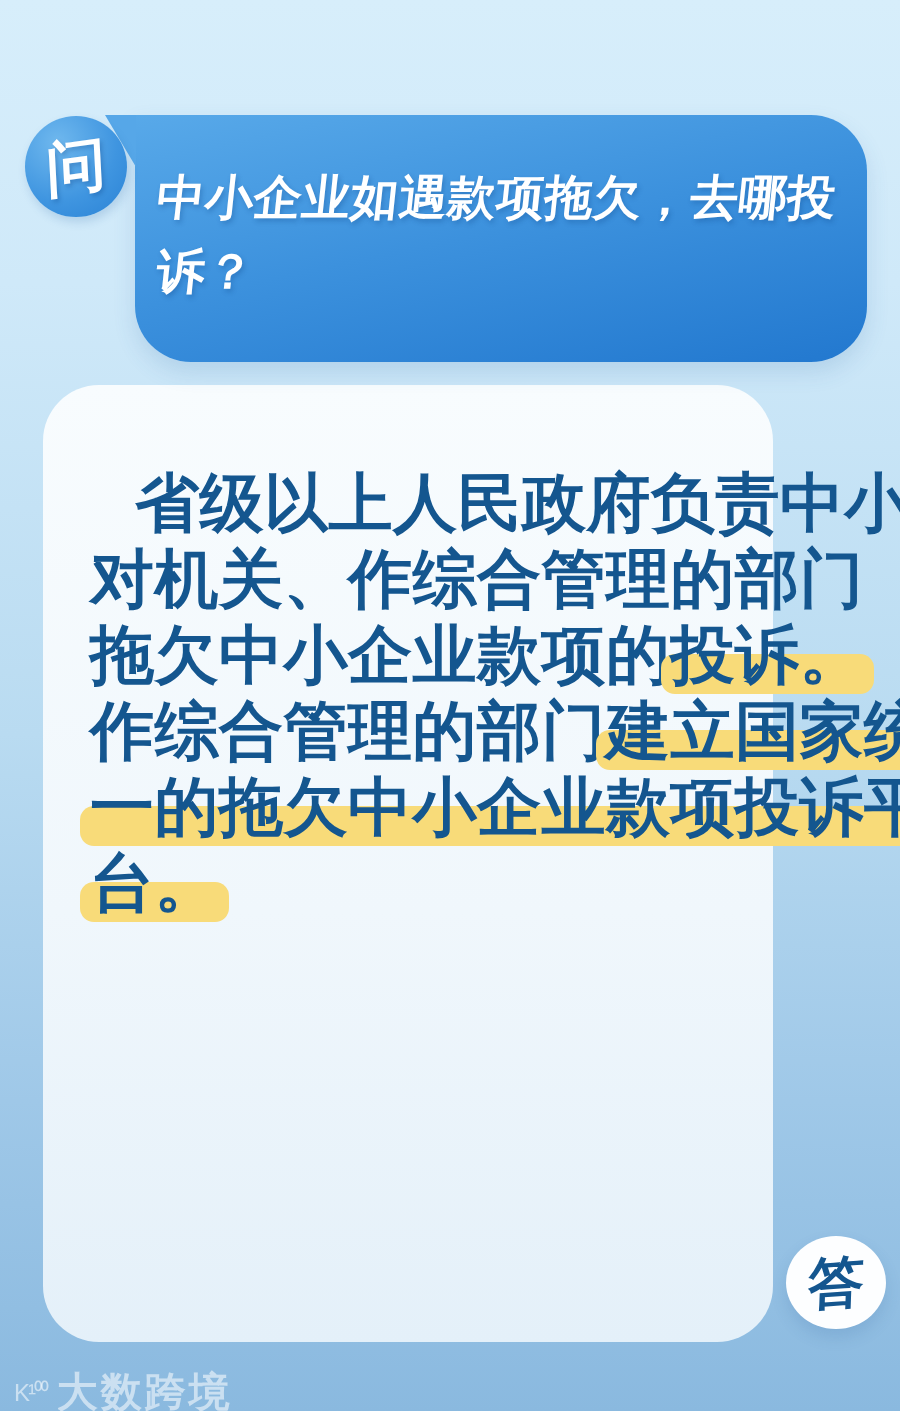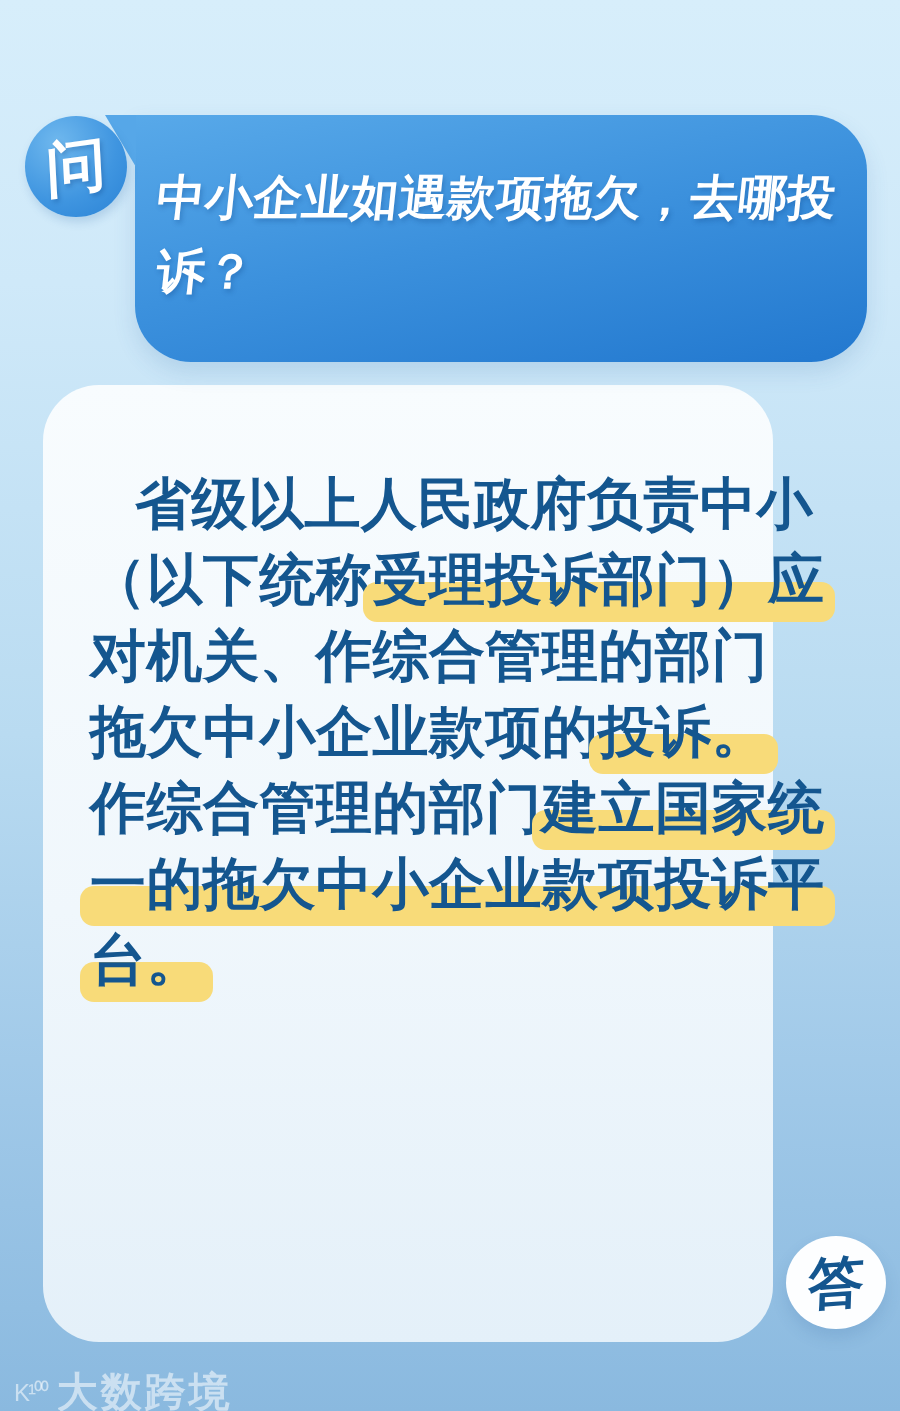--- a/index.html
+++ b/index.html
@@ -60,22 +60,22 @@
   .a-card {
     position:absolute; left:43px; top:385px;
     width:730px; height:957px;
     background: linear-gradient(180deg, #f8fcfe 0%, var(--card_bg,#f0f7fc) 55%, #e4f0f9 100%);
     border-radius:56px;
     z-index:1;
   }
   .a-text { position:absolute; left:47px; top:81px; width:660px; }
   .a-line {
     position:relative; height:76px; line-height:76px;
-    font-size:56px; font-weight:700; letter-spacing:0.5px;
-    color: var(--text_blue,#14568f); white-space:nowrap;
+    font-size:64px; font-weight:700; letter-spacing:0.5px;
+    color: var(--text_blue,#14568f); white-space:nowrap;font-family:Liberation Serif, serif;
   }
   .a-line.indent { padding-left:45px; }
   .hl { position:relative; z-index:1; }
   .hl::before {
     content:""; position:absolute; z-index:-1;
     left:-10px; right:-10px; top:34px; height:40px;
     background: var(--highlight_yellow,#f8db79);
     border-radius:14px;
   }
   .a-text .a-line:nth-child(9) .hl::before { right:-30px; }
@@ -118,21 +118,20 @@
     <div class="q-flap"></div>
     <div class="q-text" id="question-lines">
         <div class="q-line"><span class="skew">中小企业如遇款项拖欠，去哪投</span></div>
         <div class="q-line"><span class="skew">诉？</span></div>
       </div>
   </div>
 
   <div class="a-card">
     <div class="a-text" id="answer-lines">
         <div class="a-line indent"><span>省级以上人民政府负责中小</span></div>
-        <div class="a-line"><span>（以下统称</span><span class="hl">受理投诉部门）应</span></div>
         <div class="a-line"><span>对机关、作综合管理的部门</span></div>
         <div class="a-line"><span>拖欠中小企业款项的</span><span class="hl">投诉。</span></div>
         <div class="a-line"><span>作综合管理的部门</span><span class="hl">建立国家统</span></div>
         <div class="a-line"><span class="hl">一的拖欠中小企业款项投诉平</span></div>
         <div class="a-line"><span class="hl">台。</span></div>
       </div>
   </div>
 
   <div class="a-badge">
     <span class="glyph">答</span>

